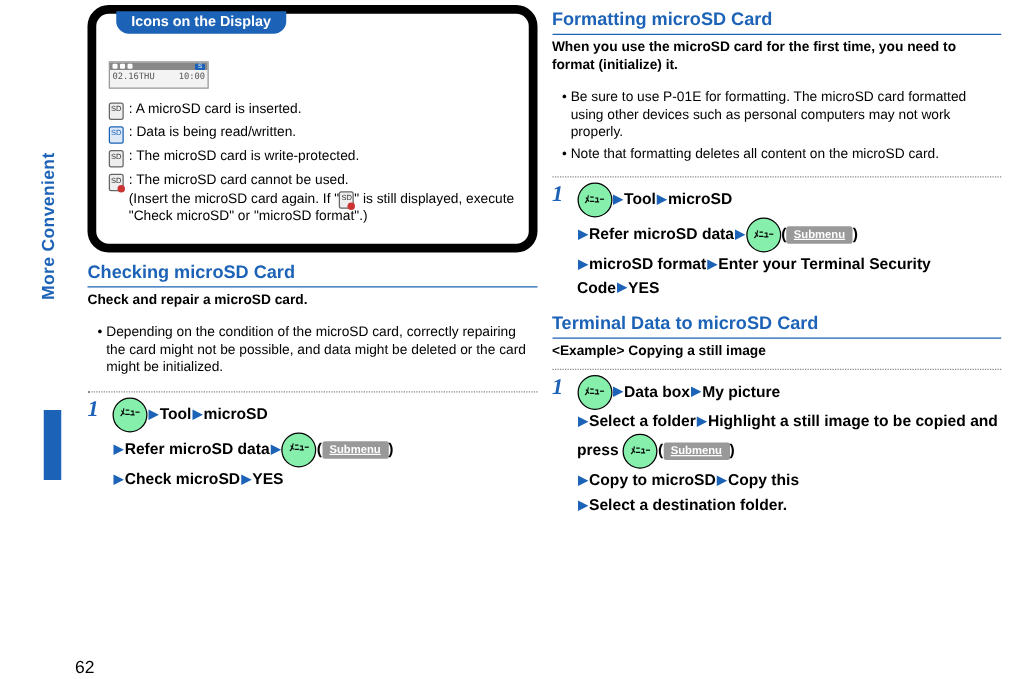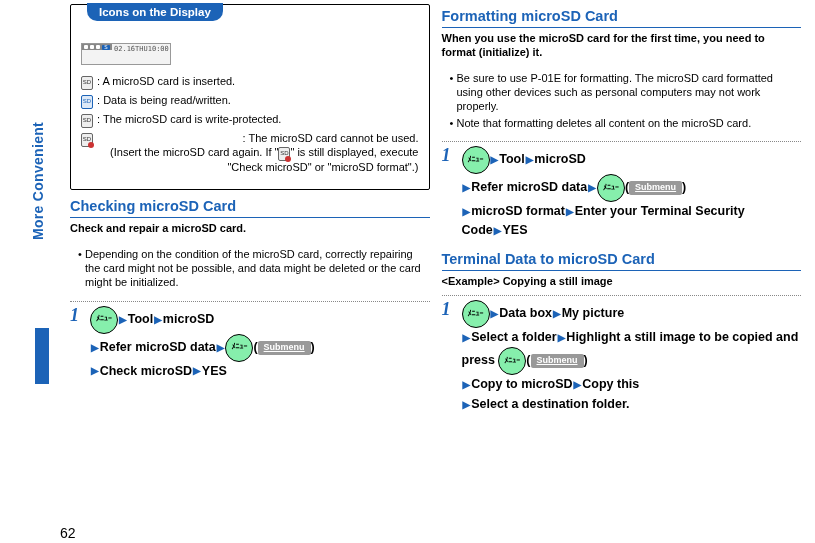--- a/index.html
+++ b/index.html
@@ -39,53 +39,53 @@
     height: 56px;
     background: #1c63b7;
   }
   .pgno {
     position: absolute;
     left: 60px;
     bottom: 2px;
     font-size: 14px;
   }
   .box {
-    border: 1px solid #000000;
-    border-radius: 2px;
+    border: 7px solid #000000;
+    border-radius: 17px;
     position: relative;
     padding: 38px 10px 10px 10px;
     margin-bottom: 8px;
   }
   .box-title {
     position: absolute;
     top: -2px;
     left: 16px;
     background: #1c63b7;
     color: #fff;
     font-weight: bold;
     padding: 3px 12px;
     border-radius: 0 0 10px 10px;
     font-size: 11.5px;
   }
   .lcd {
-    width: 90px;
+    width: 80px;
     height: 22px;
     border: 1px solid #999;
     margin-bottom: 10px;
     background: #f3f3f3;
     display: flex;
-    flex-direction: row;
+    flex-direction: column;
     font-size: 6px;
     position: relative;
   }
   .lcd .bar { background: #888; height: 6px; display:flex; align-items:center; padding:0 2px; gap:2px; }
   .lcd .bar span{width:4px;height:4px;background:#fff;border-radius:1px;}
   .lcd .bar .sq{background:#1c63b7;color:#fff;font-size:5px;display:inline-flex;align-items:center;justify-content:center;width:8px;height:5px;margin-left:auto;}
   .lcd .line2 { font-family: monospace; color:#555; padding:1px 2px; font-size:7px; display:flex; justify-content:space-between;}
-  .icon-list { margin:0; padding:0;text-align:right; }
+  .icon-list { margin:0; padding:0; }
   .icon-list .row { display:flex; align-items:flex-start; gap:4px; margin-bottom:4px; line-height:1.25; }
   .ic {
     width:12px; height:14px; border:1px solid #666; border-radius:2px;
     display:inline-flex; align-items:center; justify-content:center;
     font-size:6px; color:#333; background:#eee; flex:0 0 12px; margin-top:1px;
   }
   .ic-blue { border-color:#1c63b7; color:#1c63b7; background:#dde9f7; }
   .ic-g    { border-color:#666; }
   .ic-warn { position:relative; }
   .ic-warn::after{content:"";position:absolute;right:-2px;bottom:-2px;width:6px;height:6px;background:#c33;border-radius:50%;}

